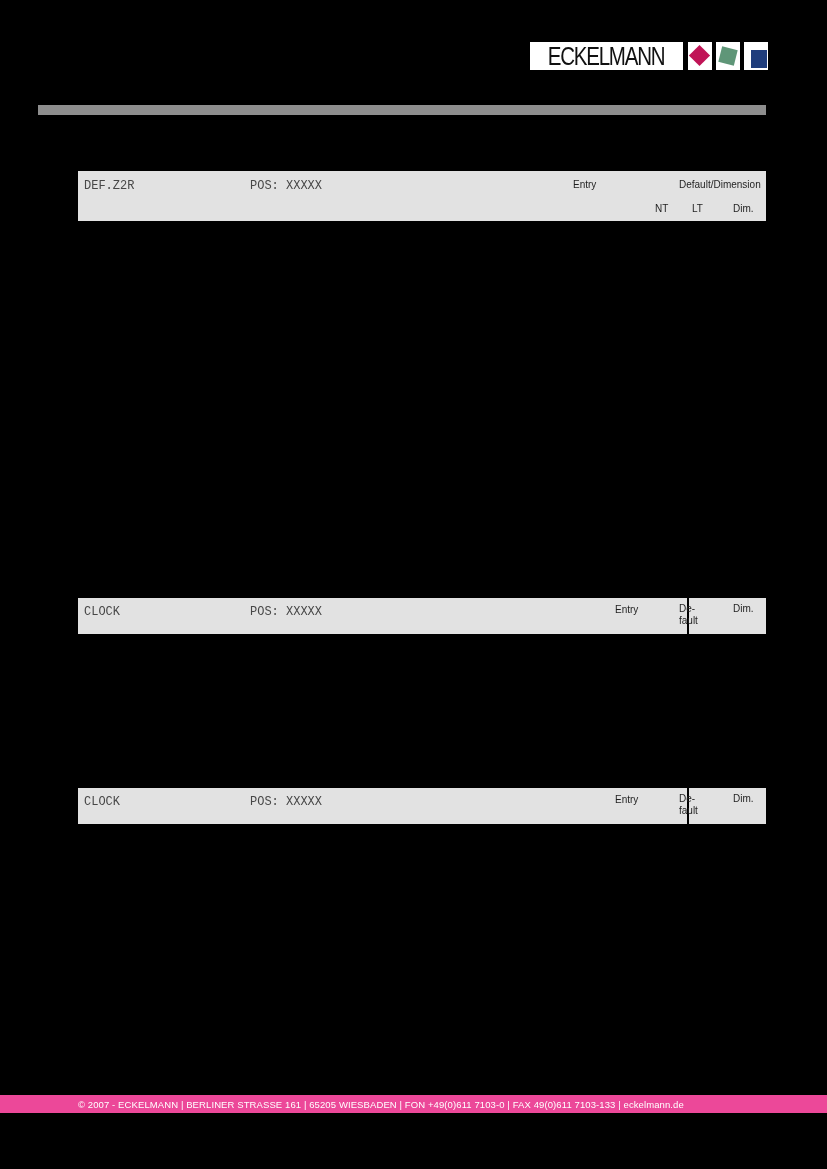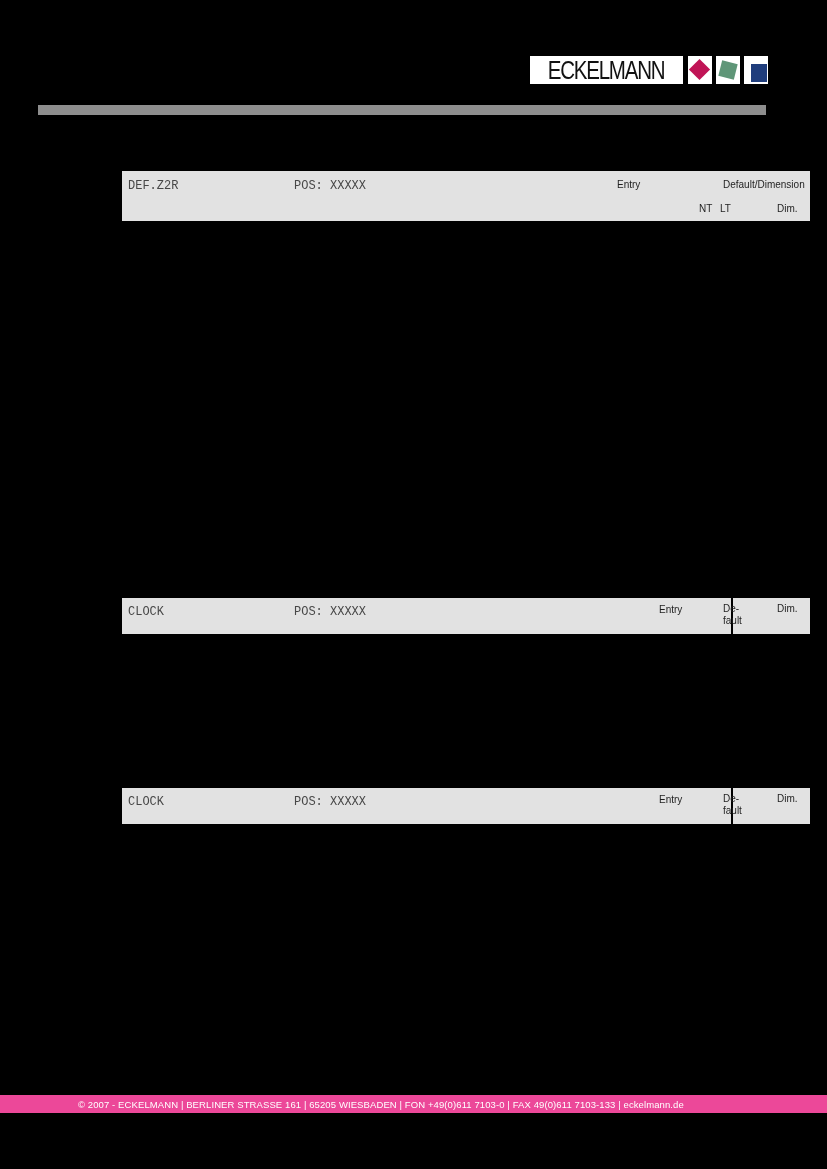--- a/index.html
+++ b/index.html
@@ -4,59 +4,59 @@
 <style>
   html,body{margin:0;padding:0;background:#000;}
   .page{
     position:relative;
     width:827px;height:1169px;
     background:#000;
     overflow:hidden;
     font-family:"Liberation Sans", sans-serif;
   }
   
-  .logo{position:absolute;left:530px;top:56px;width:238px;height:28px;}
+  .logo{position:absolute;left:530px;top:42px;width:238px;height:28px;}
   .logo-text-box{
     position:absolute;left:0;top:0;width:153px;height:28px;background:#ffffff;
     display:flex;align-items:center;justify-content:center;overflow:hidden;
   }
   .logo-text-box span{
     font-size:25px;font-weight:400;color:#111;
     letter-spacing:-1.5px;transform:scaleX(0.82);white-space:nowrap;
   }
   .logo-box{position:absolute;top:0;width:24px;height:28px;background:#ffffff;overflow:hidden;}
   .logo-box.b1{left:158px;}
   .logo-box.b2{left:186px;}
   .logo-box.b3{left:214px;}
   .sq{position:absolute;}
   .sq1{left:4px;top:6px;width:15px;height:15px;background:#c01456;transform:rotate(45deg);}
   .sq2{left:4px;top:6px;width:16px;height:16px;background:#5f9678;transform:rotate(14deg);}
   .sq3{left:7px;top:8px;width:16px;height:18px;background:#1f3d7c;}
   
   .rule{position:absolute;left:38px;top:105px;width:728px;height:10px;background:#8e8e8e;}
   
   .thead{
-    position:absolute;left:78px;width:688px;background:#e2e2e2;margin-left:44px;
+    position:absolute;left:78px;width:688px;background:#e2e2e2;
   }
   .thead-1{top:171px;height:50px;}
   .thead-2{top:598px;height:36px;}
   .thead-3{top:788px;height:36px;}
   .thead .mono{
     position:absolute;font-family:"Liberation Mono","DejaVu Sans Mono",monospace;
     font-size:12px;color:#474747;white-space:pre;
   }
   .thead .sans{
     position:absolute;font-size:10px;color:#1f1f1f;white-space:pre;
   }
   .t-name{left:6px;top:8px;}
   .t-pos{left:172px;top:8px;}
   .thead-1 .t-entry{left:495px;top:8px;}
   .t-dd{left:577px;top:8px;padding-left:24px;}
   .t-nt{left:577px;top:32px;}
-  .t-lt{left:598px;top:32px;}
+  .t-lt{left:614px;top:32px;}
   .thead-1 .t-dim{left:655px;top:32px;}
   .thead-2 .t-name,.thead-3 .t-name,
   .thead-2 .t-pos,.thead-3 .t-pos{top:7px;}
   .thead-2 .t-entry,.thead-3 .t-entry{left:537px;top:6px;}
   .t-vline{position:absolute;left:609px;top:0;width:2px;height:100%;background:#000;}
   .t-default{left:601px;top:5px;line-height:12px;}
   .t-default span{display:block;}
   .thead-2 .t-dim,.thead-3 .t-dim{left:655px;top:5px;}
   
   .footer{

